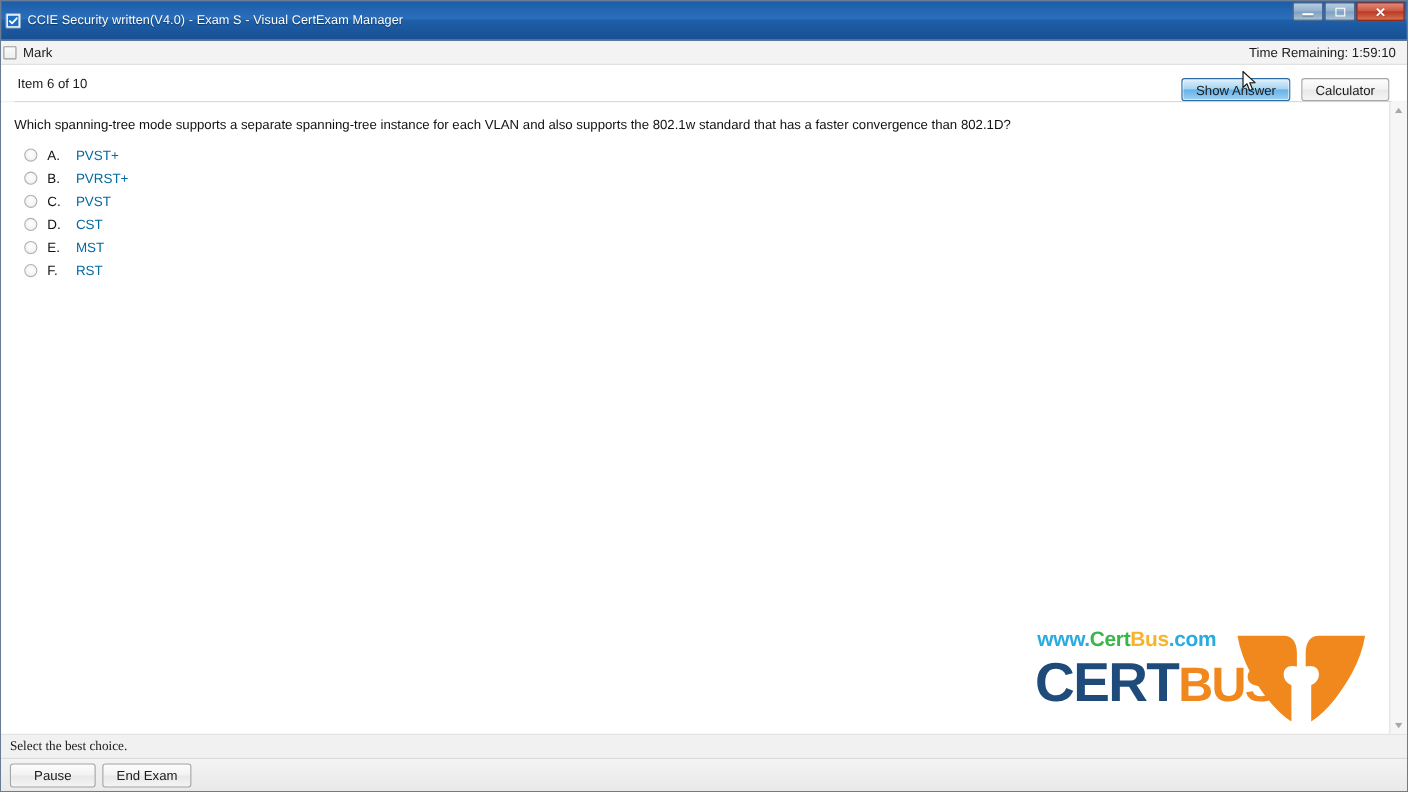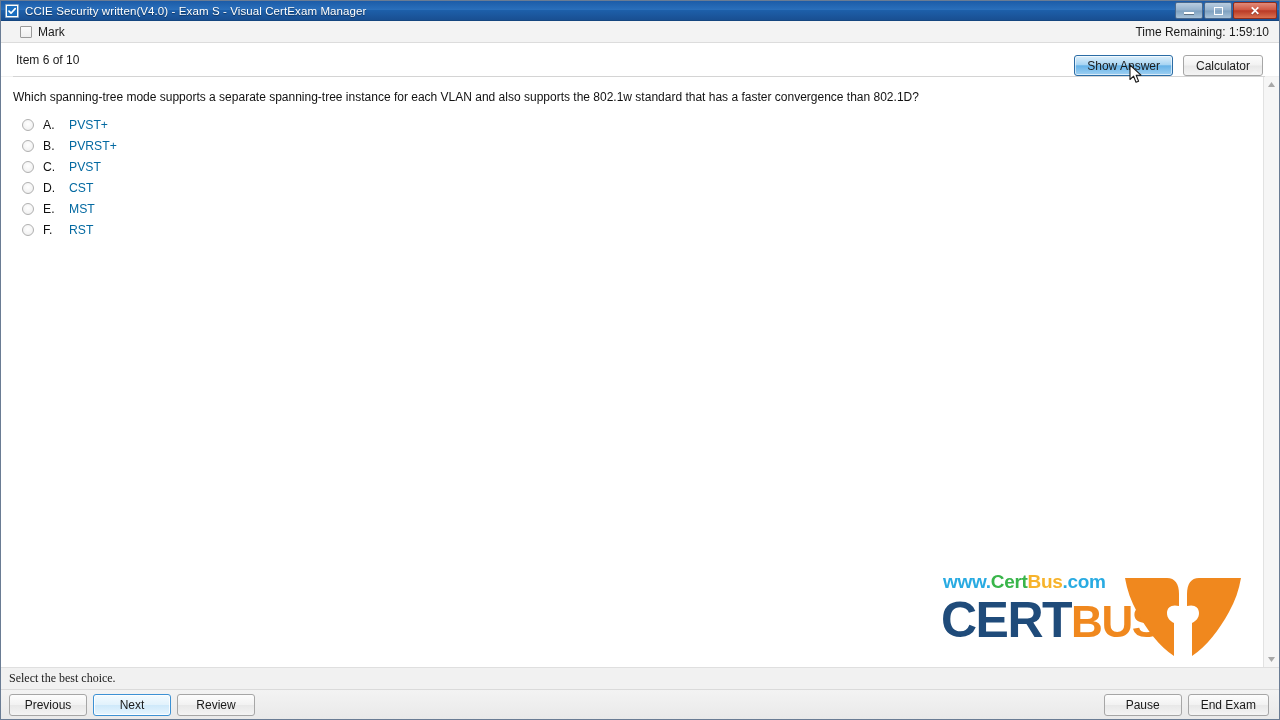--- a/index.html
+++ b/index.html
@@ -19,21 +19,21 @@
     background: #f0f0f0;
     border: 1px solid #6a7c94;
     box-sizing: border-box;
     display: flex;
     flex-direction: column;
   }
 
   
   .titlebar {
     position: relative;
-    height: 20px;
+    height: 36px;
     background: linear-gradient(to bottom, #1c5ca8 0%, #2a6fbb 45%, #1d5fa9 50%, #194f92 100%);
     display: flex;
     align-items: center;
     padding-left: 4px;
     box-sizing: border-box;
     flex: 0 0 auto;
     border-bottom: 1px solid #14457f;
   }
   .win-icon {
     width: 14px;
@@ -92,21 +92,21 @@
   }
 
   
   .markbar {
     height: 22px;
     background: #f3f3f3;
     border-bottom: 1px solid #dcdcdc;
     display: flex;
     align-items: center;
     justify-content: space-between;
-    padding: 0 10px 0 19px;
+    padding: 0 10px 0 2px;
     box-sizing: border-box;
     flex: 0 0 auto;
   }
   .mark-group { display: flex; align-items: center; gap: 6px; }
   .checkbox {
     width: 12px; height: 12px;
     border: 1px solid #9a9a9a;
     background: linear-gradient(to bottom, #fbfbfb, #eeeeee);
     border-radius: 1px;
     box-sizing: border-box;
@@ -404,25 +404,20 @@
       </div>
     </div>
   </div>
 
   <div class="statusbar">
     <span class="status-text">Select the best choice.</span>
   </div>
 
   <div class="bottombar">
     <div class="bb-group">
-      <button class="btn wide">Previous</button>
-      <button class="btn wide focus">Next</button>
-      <button class="btn wide">Review</button>
-    </div>
-    <div class="bb-group">
       <button class="btn wide">Pause</button>
       <button class="btn wide">End Exam</button>
     </div>
   </div>
 
   <svg class="cursor" viewBox="0 0 14 20">
     <path d="M1 1 L1 15.5 L4.6 12.2 L7 18.3 L9.6 17.2 L7.2 11.3 L12 11.1 Z" fill="#ffffff" stroke="#1a1a1a" stroke-width="1.1" stroke-linejoin="round"></path>
   </svg>
 
 </div>

